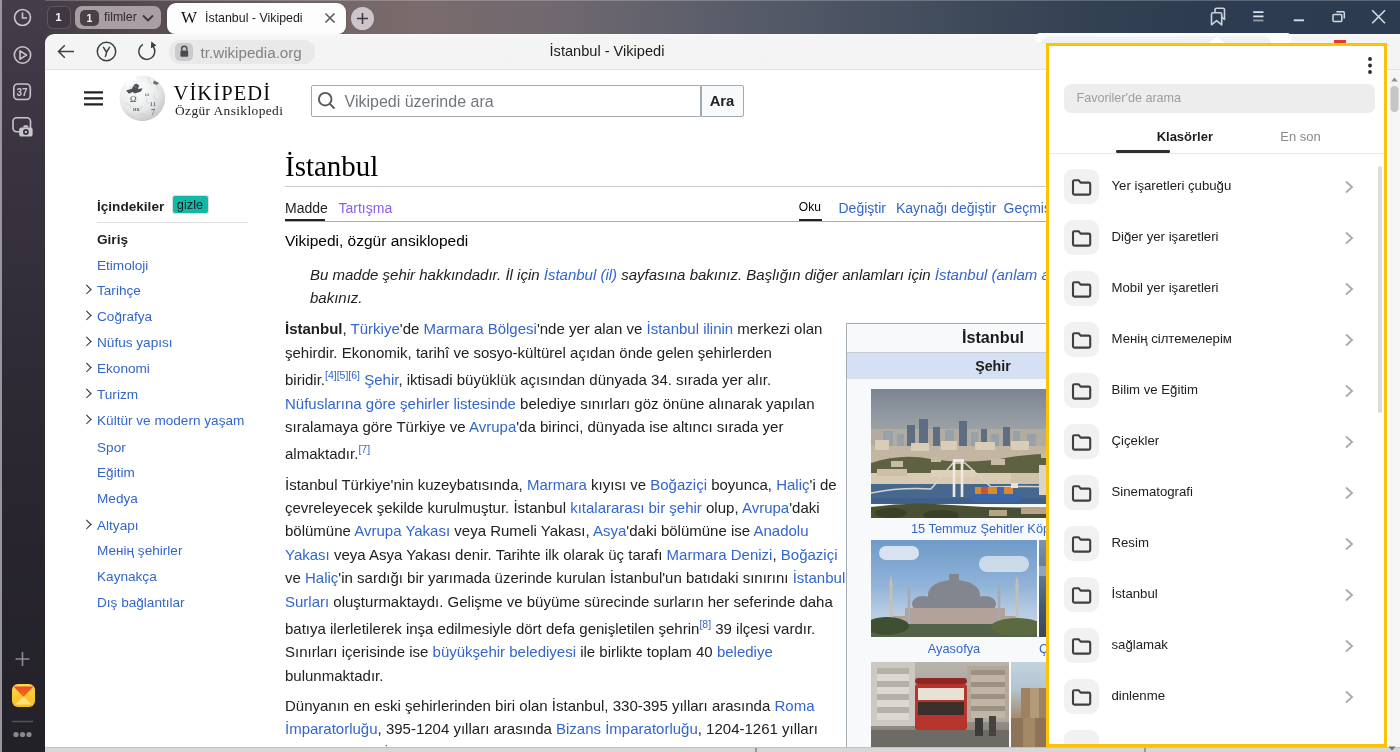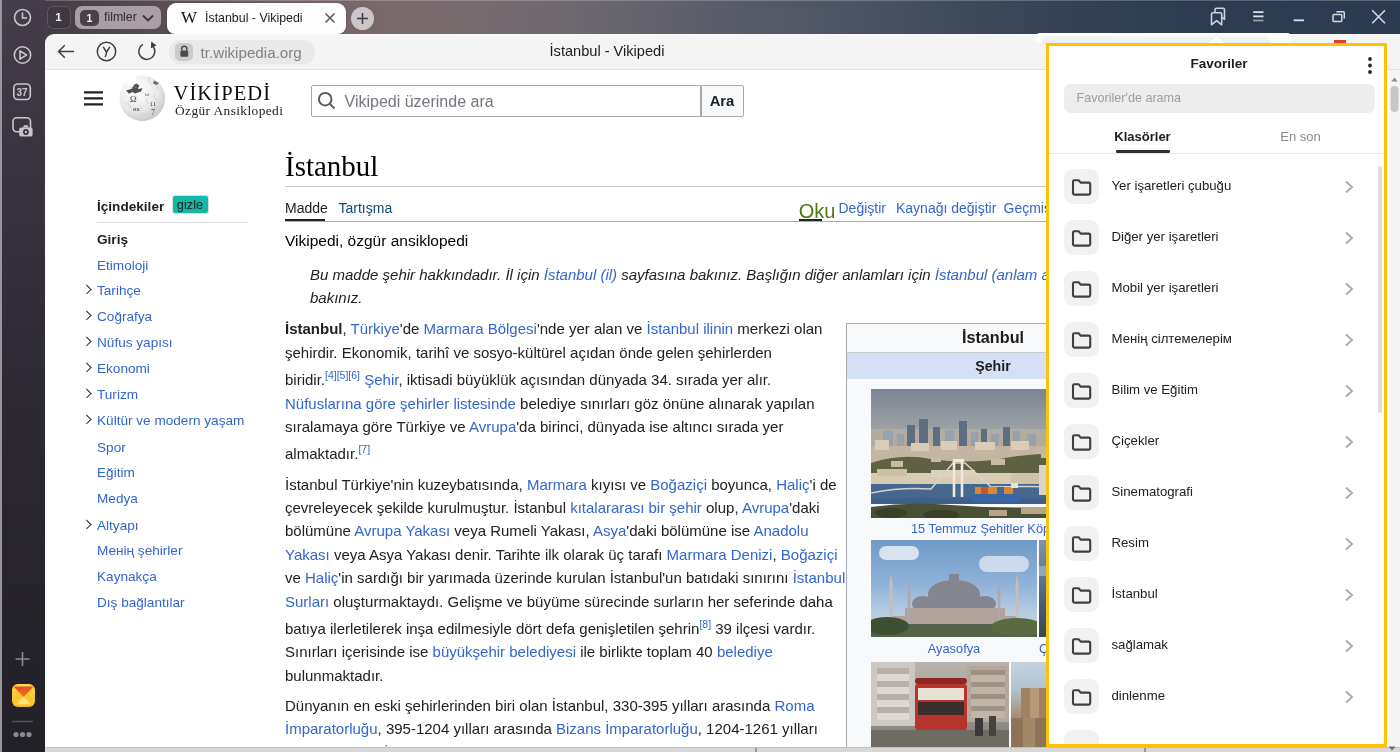--- a/index.html
+++ b/index.html
@@ -159,22 +159,22 @@
       <circle cx="8.2" cy="8.2" r="6.3" stroke="#54595d" stroke-width="1.9" fill="none"></circle>
       <path d="M12.8 12.8 L17.5 17.5" stroke="#54595d" stroke-width="1.9"></path>
     </svg>
   <div class="abs" style="left:344.5px;top:92.5px;font-size:16px;color:#72777d;">Vikipedi üzerinde ara</div>
   <div class="abs" style="left:700.5px;top:84.5px;width:43px;height:32px;border:1px solid #a2a9b1;border-radius:0 2px 2px 0;background:#f8f9fa;text-align:center;line-height:30px;font-size:14.8px;font-weight:bold;color:#202122;">Ara</div>
 
   <div class="abs" style="left:285px;top:150px;font-family:'Liberation Serif',serif;font-size:29px;color:#000;">İstanbul</div>
   <div class="abs" style="left:285px;top:186px;width:1101px;height:1px;background:#c6cace;"></div>
   <div class="abs" style="left:285px;top:200px;font-size:14px;color:#202122;">Madde</div>
   <div class="abs" style="left:285px;top:218.5px;width:39.5px;height:2.2px;background:#202122;"></div>
-  <div class="abs" style="left:338.5px;top:200px;font-size:14px;color:#0c4a6e;">Tartışma</div>
-  <div class="abs" style="left:798.8px;top:200px;font-size:20px;color:#4d7c0f;">Oku</div>
+  <div class="abs" style="left:338.5px;top:200px;font-size:14px;color:#8b5cf6;">Tartışma</div>
+  <div class="abs" style="left:798.8px;top:200px;font-size:12px;color:#000000;">Oku</div>
   <div class="abs" style="left:798.8px;top:218.5px;width:23.5px;height:2.2px;background:#202122;"></div>
   <div class="abs" style="left:838.5px;top:200px;font-size:14px;color:#3366cc;">Değiştir</div>
   <div class="abs" style="left:896px;top:200px;font-size:14px;color:#3366cc;">Kaynağı değiştir</div>
   <div class="abs" style="left:1003.5px;top:200px;font-size:14px;color:#3366cc;">Geçmişi gör</div>
   <div class="abs" style="left:285px;top:220.7px;width:1101px;height:1px;background:#a7adb5;"></div>
   <div class="abs" style="left:285px;top:231.5px;font-size:15.5px;color:#000000;">Vikipedi, özgür ansiklopedi</div>
 
   <div class="abs" style="left:97px;top:198.5px;font-size:13.6px;font-weight:bold;color:#202122;">İçindekiler</div>
   <div class="abs" style="left:171.5px;top:194.5px;width:37px;height:19px;background:#14b8a6;border:1px solid #dcdddd;border-radius:3px;text-align:center;line-height:17px;font-size:12.8px;color:#202122;">gizle</div>
   <div class="abs" style="left:97px;top:222px;width:151px;height:1px;background:#dcdfe2;"></div>
@@ -353,29 +353,28 @@
     <path d="M2.3 11.5 L5.5 7.5 L8.7 11.5 Z" fill="#8f8f92"></path>
     <rect x="1.5" y="16" width="8" height="26" rx="4" fill="#c6c6c9"></rect>
   </svg>
 
   <div class="abs" style="left:1035px;top:32.8px;width:257px;height:10.2px;border-radius:9px;background:#fdfdfe;"></div>
   <div class="abs" style="left:1041.5px;top:36.3px;width:229.5px;height:7.5px;border-radius:8px 10px 0 0;background:linear-gradient(180deg,#f3f4f6,#eceef0);"></div>
   <svg class="abs" style="left:1203px;top:33.5px;" width="28" height="10.5">
     <path d="M3.5 10.5 L13.8 1 L24.2 10.5 Z" fill="#ffffff" stroke="#e3e5e8" stroke-width="0.8"></path>
   </svg>
   <div class="abs" id="panel" style="left:1046px;top:42.8px;width:340.5px;height:704.2px;background:#fff;border:3px solid #fcc203;"></div>
-  <div class="abs" style="left:1049px;top:56px;width:340px;text-align:center;font-size:13.5px;font-weight:bold;color:#1e1e20;">Favoriler</div>
   <svg class="abs" style="left:1365px;top:55px;" width="10" height="22">
     <circle cx="5" cy="4" r="1.9" fill="#2a2a2c"></circle>
       <circle cx="5" cy="10.5" r="1.9" fill="#2a2a2c"></circle>
       <circle cx="5" cy="17" r="1.9" fill="#2a2a2c"></circle>
   </svg>
   <div class="abs" style="left:1064px;top:84px;width:311px;height:29px;border-radius:7px;background:#ededee;"></div>
   <div class="abs" style="left:1076.5px;top:91px;font-size:12.6px;color:#9d9da0;">Favoriler'de arama</div>
-  <div class="abs" style="left:1072px;top:129px;width:141px;text-align:center;font-size:13px;font-weight:bold;color:#1d1d1f;">Klasörler</div>
+  <div class="abs" style="left:1072px;top:129px;width:141px;text-align:right;font-size:13px;font-weight:bold;color:#1d1d1f;">Klasörler</div>
   <div class="abs" style="left:1115.5px;top:150.2px;width:54px;height:2.6px;border-radius:1.3px;background:#2f2f31;"></div>
   <div class="abs" style="left:1230px;top:129px;width:141px;text-align:center;font-size:13px;color:#89898c;">En son</div>
   <div class="abs" style="left:1049px;top:152.8px;width:334.5px;height:1px;background:#e9e9ea;"></div>
   <div class="abs" style="left:1063.5px;top:168.75px;width:35.5px;height:35.5px;border-radius:9px;background:#f1f1f2;">
       <svg width="35.5" height="35.5" style="position:absolute;left:0;top:0;">
         <path d="M9 24.2 V12.6 Q9 11.2 10.4 11.2 H14.6 L16.6 13.6 H24.8 Q26.2 13.6 26.2 15 V24.2 Q26.2 25.6 24.8 25.6 H10.4 Q9 25.6 9 24.2 Z" stroke="#3f3f41" stroke-width="2.1" fill="none" stroke-linejoin="round"></path>
       </svg>
     </div>
   <div class="abs" style="left:1111.5px;top:178.3px;font-size:13.2px;color:#202023;">Yer işaretleri çubuğu</div>
   <svg class="abs" style="left:1343px;top:178.5px;" width="12" height="16">

